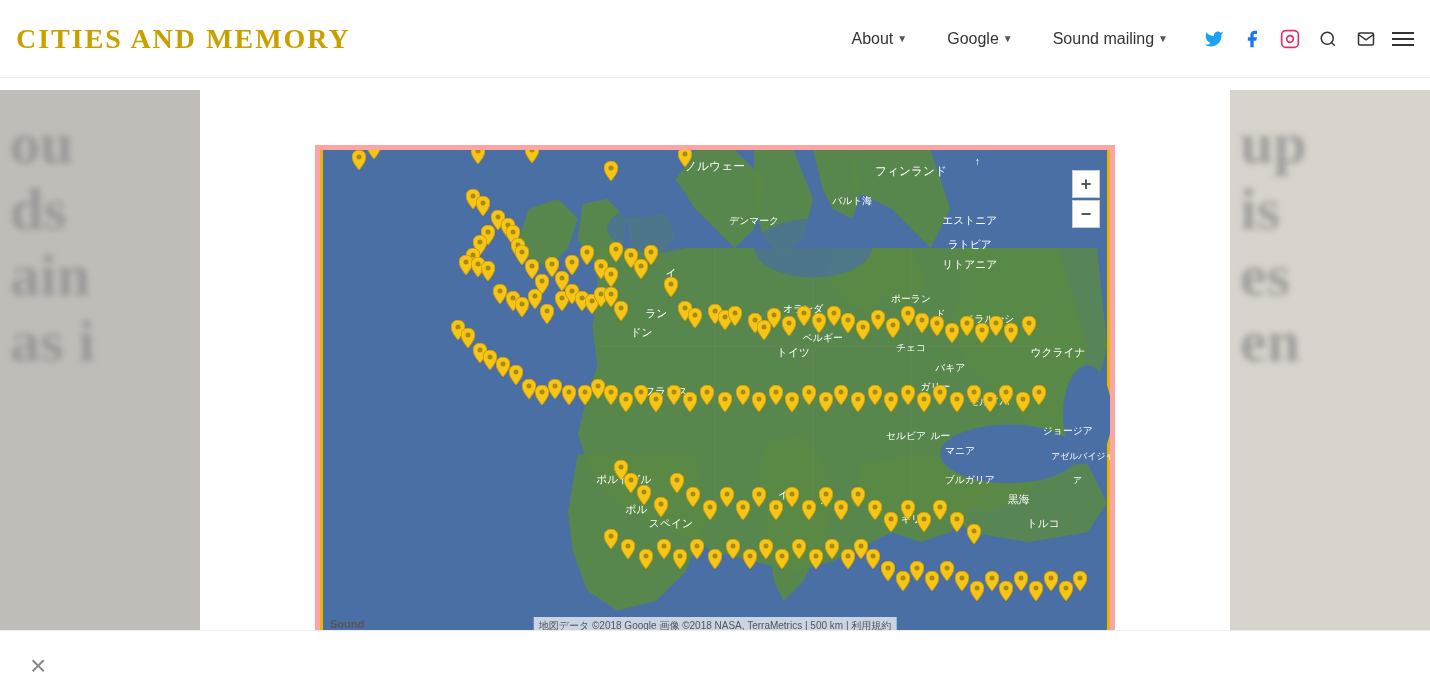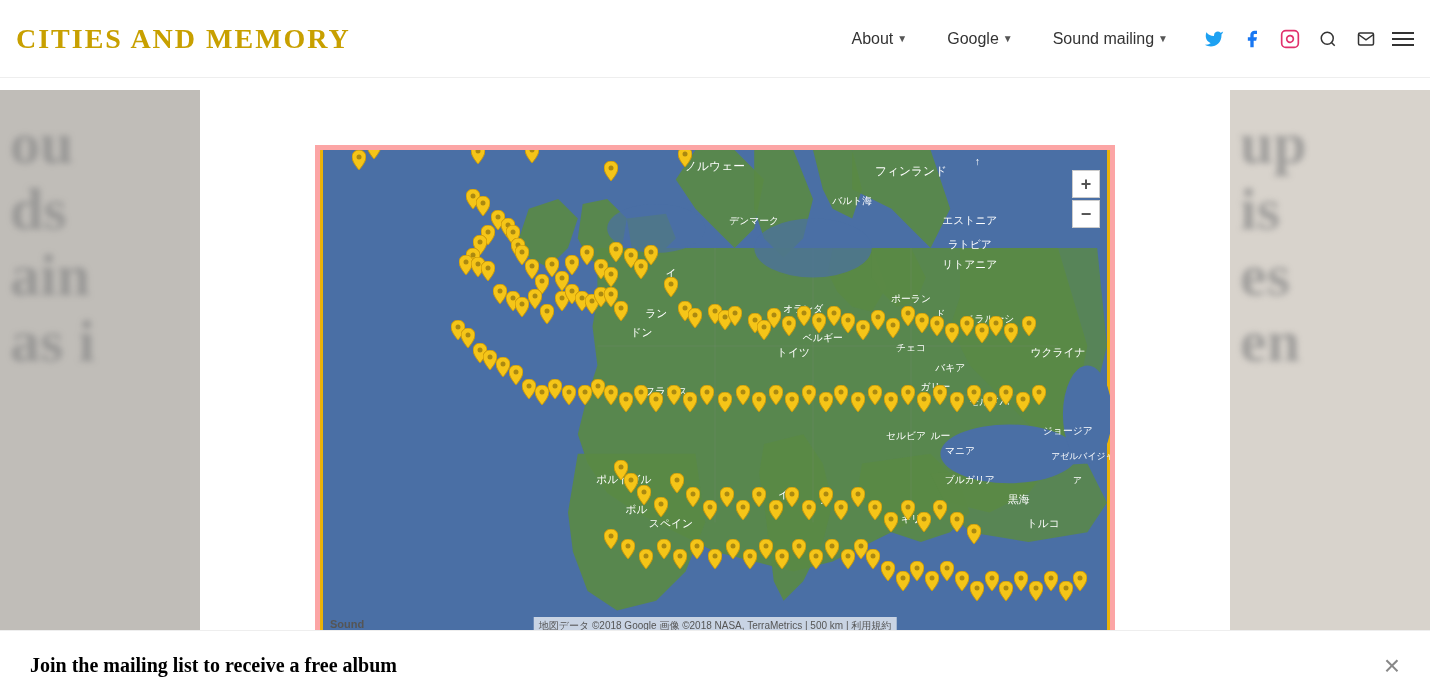--- a/index.html
+++ b/index.html
@@ -1404,15 +1404,14 @@
     <div class="side-text-left side-text-right">
       <div class="blurred-text">up</div>
       <div class="blurred-text">is</div>
       <div class="blurred-text">es</div>
       <div class="blurred-text">en</div>
     </div>
   </div>
 </div>
 
 <div class="bottom-banner">
-  <div class="banner-center">Join the mailing list to receive a free album</div>
   <div class="banner-close">×</div>
 </div>
 
 </body></html>

